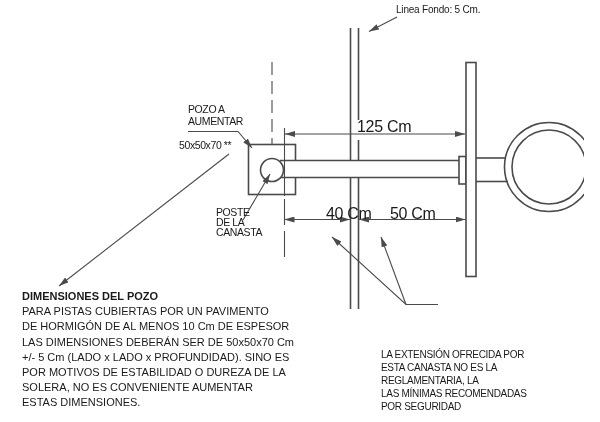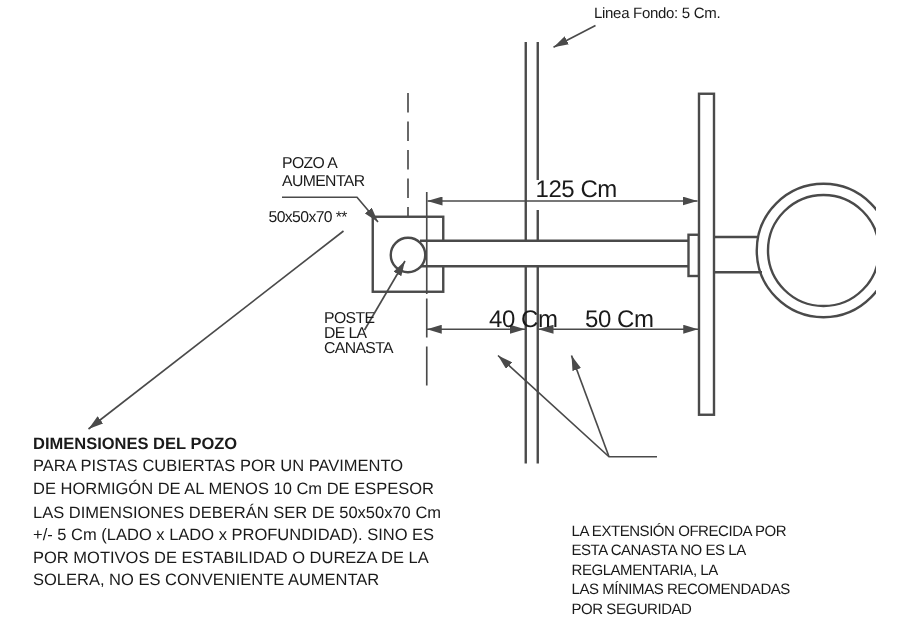--- a/index.html
+++ b/index.html
@@ -108,20 +108,21 @@
   <div class="t dimtxt" style="left:390px; top:208px;">50 Cm</div>
 
   <div class="t note-a" style="left:22px; top:289px;">
     <div class="hd">DIMENSIONES DEL POZO</div>
     <div>PARA PISTAS CUBIERTAS POR UN PAVIMENTO</div>
     <div>DE HORMIGÓN DE AL MENOS 10 Cm DE ESPESOR</div>
     <div>LAS DIMENSIONES DEBERÁN SER DE 50x50x70 Cm</div>
     <div>+/- 5 Cm (LADO x LADO x PROFUNDIDAD). SINO ES</div>
     <div>POR MOTIVOS DE ESTABILIDAD O DUREZA DE LA</div>
     <div>SOLERA, NO ES CONVENIENTE AUMENTAR</div>
+    <div>ESTAS DIMENSIONES.</div>
   </div>
 
   <div class="t note-b" style="left:381px; top:308px;margin-top:40px;">
     <div>LA EXTENSIÓN OFRECIDA POR</div>
     <div>ESTA CANASTA NO ES LA</div>
     <div>REGLAMENTARIA, LA</div>
     <div>LAS MÍNIMAS RECOMENDADAS</div>
     <div>POR SEGURIDAD</div>
   </div>
 

